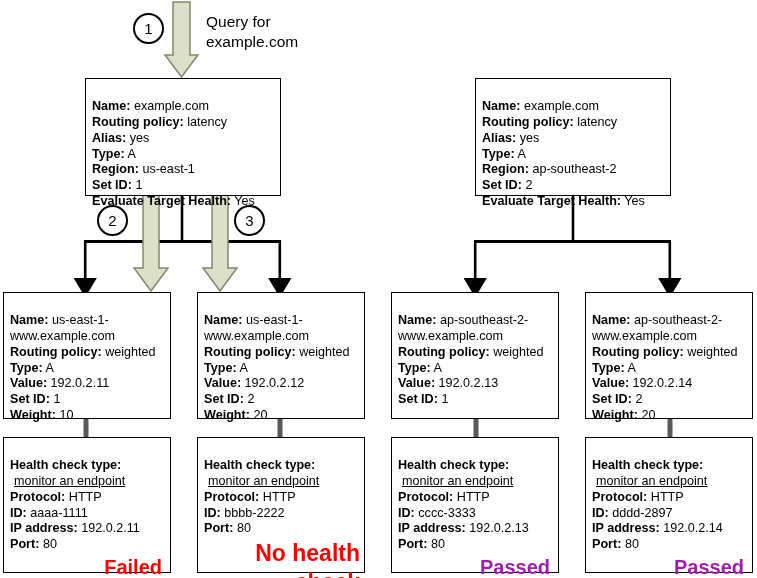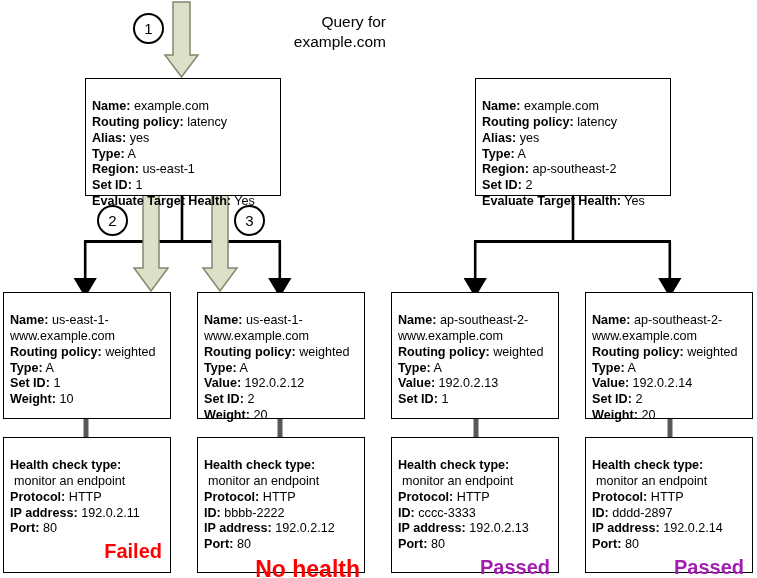--- a/index.html
+++ b/index.html
@@ -18,21 +18,21 @@
     border:1.6px solid #000;
     background:#fff;
     padding:20px 0 4px 6px;
     line-height:1.26;
     font-size:12.6px;
     z-index:3;
   }
   .box .ln{white-space:nowrap;}
   .box .k{font-weight:bold;}
   .box .v{font-weight:normal;}
-  .indent{padding-left:4px;}
+  .indent{padding-left:4px;text-decoration:underline;}
 
   .status{
     text-align:right;
     font-weight:bold;
     font-size:20px;
     letter-spacing:0px;
     margin-top:2px;
   }
   .status.fail{color:#FF0000;}
   .status.pass{color:#a21caf;}
@@ -45,21 +45,21 @@
     border-radius:50%;
     background:#ffffff;
     display:flex;align-items:center;justify-content:center;
     font-size:15px;font-weight:normal;
     z-index:6;
     box-sizing:border-box;
   }
 
   .query-label{
     position:absolute;
-    text-align:right;
+    text-align:left;
     font-size:15.5px;
     line-height:1.28;
     white-space:pre-line;
     z-index:5;
   }
 </style>
 </head>
 <body>
 
 <div id="canvas">
@@ -136,20 +136,21 @@
     <div class="ln"><span class="k">Region:</span> <span class="v">ap-southeast-2</span></div>
     <div class="ln"><span class="k">Set ID:</span> <span class="v">2</span></div>
     <div class="ln"><span class="k">Evaluate Target Health:</span> <span class="v">Yes</span></div>
   </div>
 
   <div class="box" style="left:3px;top:292px;width:168px;height:127px;">
     <div class="ln"><span class="k">Name:</span> <span class="v">us-east-1-</span></div>
     <div class="ln">www.example.com</div>
     <div class="ln"><span class="k">Routing policy:</span> <span class="v">weighted</span></div>
     <div class="ln"><span class="k">Type:</span> <span class="v">A</span></div>
+    <div class="ln"><span class="k">Value:</span> <span class="v">192.0.2.11</span></div>
     <div class="ln"><span class="k">Set ID:</span> <span class="v">1</span></div>
     <div class="ln"><span class="k">Weight:</span> <span class="v">10</span></div>
   </div>
 
   <div class="box" style="left:197px;top:292px;width:168px;height:127px;">
     <div class="ln"><span class="k">Name:</span> <span class="v">us-east-1-</span></div>
     <div class="ln">www.example.com</div>
     <div class="ln"><span class="k">Routing policy:</span> <span class="v">weighted</span></div>
     <div class="ln"><span class="k">Type:</span> <span class="v">A</span></div>
     <div class="ln"><span class="k">Value:</span> <span class="v">192.0.2.12</span></div>
@@ -173,31 +174,31 @@
     <div class="ln"><span class="k">Type:</span> <span class="v">A</span></div>
     <div class="ln"><span class="k">Value:</span> <span class="v">192.0.2.14</span></div>
     <div class="ln"><span class="k">Set ID:</span> <span class="v">2</span></div>
     <div class="ln"><span class="k">Weight:</span> <span class="v">20</span></div>
   </div>
 
   <div class="box" style="left:3px;top:437px;width:168px;height:136px;">
     <div class="ln" style="font-weight:bold;">Health check type:</div>
     <div class="ln indent">monitor an endpoint</div>
     <div class="ln"><span class="k">Protocol:</span> <span class="v">HTTP</span></div>
+    <div class="ln"><span class="k">ID:</span> <span class="v">aaaa-1111</span></div>
     <div class="ln"><span class="k">IP address:</span> <span class="v">192.0.2.11</span></div>
     <div class="ln"><span class="k">Port:</span> <span class="v">80</span></div>
     <div class="status fail" style="padding-right:8px;">Failed</div>
   </div>
 
   <div class="box" style="left:197px;top:437px;width:168px;height:136px;">
     <div class="ln" style="font-weight:bold;">Health check type:</div>
     <div class="ln indent">monitor an endpoint</div>
     <div class="ln"><span class="k">Protocol:</span> <span class="v">HTTP</span></div>
     <div class="ln"><span class="k">ID:</span> <span class="v">bbbb-2222</span></div>
-    <div class="ln"><span class="k">IP address:</span> <span class="v">192.0.2.12</span></div>
     <div class="ln"><span class="k">Port:</span> <span class="v">80</span></div>
     <div class="status fail small" style="padding-right:4px;">No health check</div>
   </div>
 
   <div class="box" style="left:391px;top:437px;width:168px;height:136px;">
     <div class="ln" style="font-weight:bold;">Health check type:</div>
     <div class="ln indent">monitor an endpoint</div>
     <div class="ln"><span class="k">Protocol:</span> <span class="v">HTTP</span></div>
     <div class="ln"><span class="k">ID:</span> <span class="v">cccc-3333</span></div>
     <div class="ln"><span class="k">IP address:</span> <span class="v">192.0.2.13</span></div>

